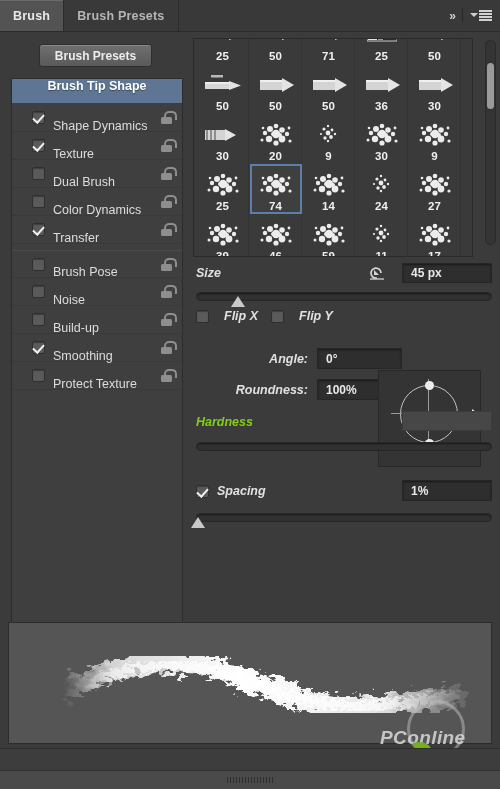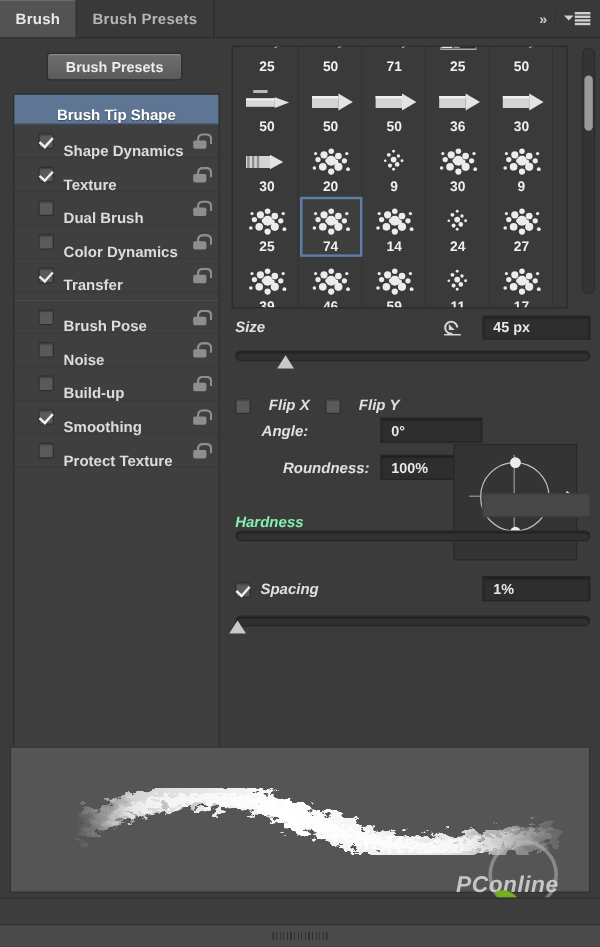--- a/index.html
+++ b/index.html
@@ -59,42 +59,42 @@
     display: flex; align-items: center; justify-content: center;
     box-shadow: inset 0 1px 0 rgba(255,255,255,.18);
   }
   .optlist {
     position: absolute; left: 11px; top: 46px; width: 172px; height: 568px;
     background: #3f3f3f; border: 1px solid #2c2c2c;
   }
   .opt-head {
     height: 25px; background: #5e7694;
     border-bottom: 1px solid #33414f;
-    display: flex; align-items: flex-end; justify-content: center;
+    display: flex; align-items: flex-start; justify-content: center;
     color: #ffffff; font-size: 12.5px; font-weight: bold;
     text-shadow: 0 1px 1px rgba(0,0,0,.4);
   }
   .opt-row {
     height: 28px; display: flex; align-items: center;
     padding: 0 9px 0 20px; position: relative;
     border-bottom: 1px solid #3a3a3a;
   }
   .opt-row.gap { margin-top: 6px; border-top: 1px solid #4a4a4a; text-align: center; }
   .cbox {
     width: 13px; height: 13px; background: #5a5a5a;
     border: 1px solid #2f2f2f; border-radius: 2px; flex: none;
     position: relative; margin-right: 8px;
     box-shadow: inset 0 1px 1px rgba(0,0,0,.3);
   }
   .cbox.on::after {
     content: ""; position: absolute; left: 2px; top: 0px;
     width: 5px; height: 9px; border: solid #f0f0f0;
     border-width: 0 2px 2px 0; transform: rotate(42deg);
   }
-  .opt-label { font-size: 12.5px; font-weight: bold; color: #dcdcdc; margin-top: 16px; }
+  .opt-label { font-size: 12.5px; font-weight: normal; color: #dcdcdc; margin-top: 16px; }
   .lock {
     position: absolute; right: 10px; top: 7px; width: 11px; height: 13px;
   }
   .lock i {
     position: absolute; left: 0; bottom: 0; width: 11px; height: 7px;
     background: #8e8e8e; border-radius: 1.5px;
   }
   .lock::before {
     content: ""; position: absolute; left: 3px; top: 0;
     width: 9px; height: 7px;
@@ -136,21 +136,21 @@
     background: #343434; border: 1px solid #2a2a2a; border-radius: 5px;
   }
   .vsb i {
     position: absolute; left: 1px; top: 22px; width: 7px; height: 46px;
     background: #9a9a9a; border-radius: 4px;
   }
 
   
   .set { position: absolute; left: 0; top: 228px; width: 310px; }
   .lbl { font-size: 12.5px; font-weight: bold; color: #e0e0e0; font-style: italic; }
-  .lbl.dim { color: #86efac; margin-top: 13px; }
+  .lbl.dim { color: #84cc16; }
   .field {
     background: #2e2e2e; border: 1px solid #262626;
     color: #e8e8e8; font-size: 12px; font-weight: bold;
     display: flex; align-items: center; padding-left: 8px;
     box-shadow: inset 0 1px 2px rgba(0,0,0,.45);
   }
   .field.dis { color: #2e2e2e; background:#474747; border-color:#3c3c3c; box-shadow:none;}
   .slider {
     height: 9px; background: #313131; border: 1px solid #272727;
     border-radius: 5px; position: relative;
@@ -807,28 +807,28 @@
           <line x1="2" y1="15" x2="16" y2="15" stroke="#d6d6d6" stroke-width="1.3"></line>
         </svg>
       </div>
       <div class="field" style="position:absolute;left:212px;top:3px;width:90px;height:20px;">
         <span>45 px</span>
       </div>
       <div class="slider" style="position:absolute;left:6px;top:32px;width:296px;">
         <span class="knob" id="size-knob" style="left: 33.72px;"></span>
       </div>
 
-      <div style="position:absolute;left:6px;top:71px;display:flex;align-items:center;gap:7px;">
+      <div style="position:absolute;left:6px;top:49px;display:flex;align-items:center;gap:7px;">
         <span class="cbox" id="flipx-box"></span>
         <span class="lbl">Flip X</span>
         <span class="cbox" id="flipy-box" style="margin-left:6px;"></span>
         <span class="lbl">Flip Y</span>
       </div>
 
-      <div class="lbl" style="position:absolute;left:28px;top:92px;width:90px;text-align:left;">Angle:</div>
+      <div class="lbl" style="position:absolute;left:28px;top:92px;width:90px;text-align:right;">Angle:</div>
       <div class="field" style="position:absolute;left:127px;top:88px;width:85px;height:21px;">
         <span>0°</span>
       </div>
 
       <div class="lbl" style="position:absolute;left:6px;top:123px;width:112px;text-align:right;">Roundness:</div>
       <div class="field" style="position:absolute;left:127px;top:119px;width:85px;height:21px;">
         <span>100%</span>
       </div>
 
       <div class="angwidget">

